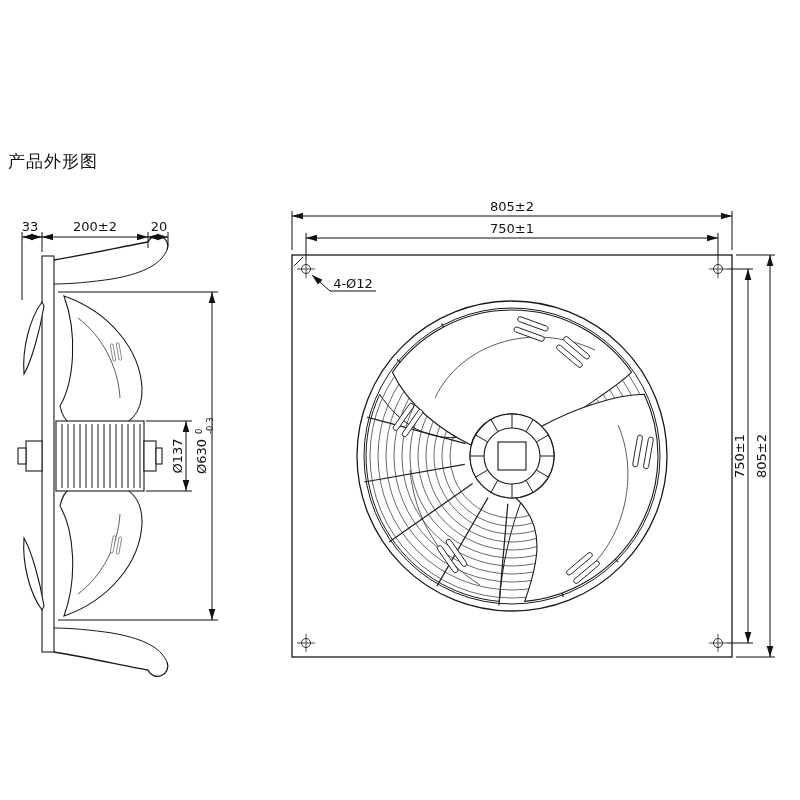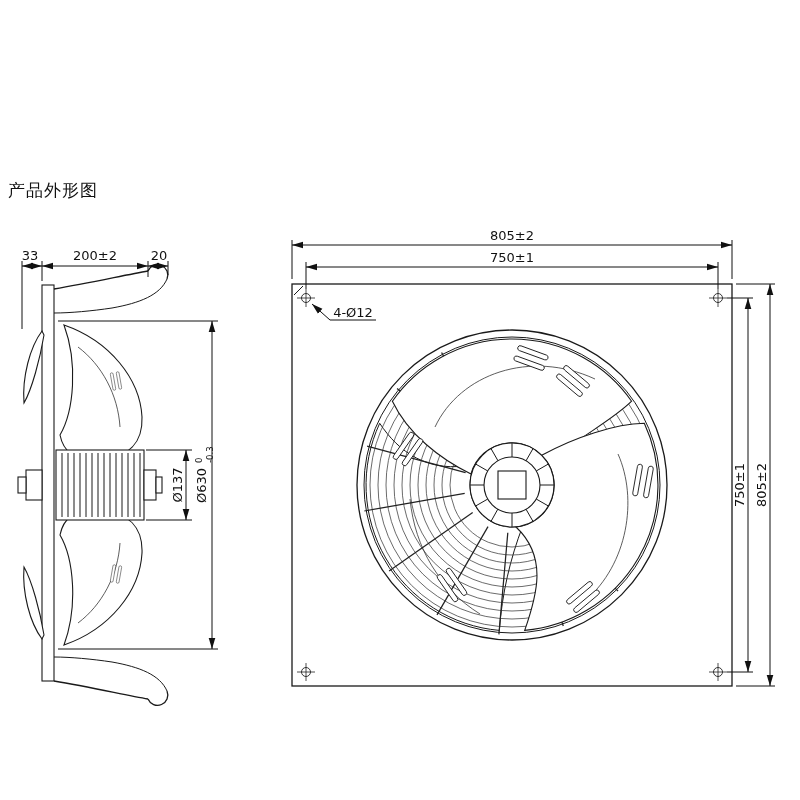--- a/index.html
+++ b/index.html
@@ -1,17 +1,17 @@
 <!DOCTYPE html>
 <html><head>
 <meta charset="utf-8">
 <style>
   html,body{margin:0;padding:0;background:#fff;}
   .canvas{position:relative;width:800px;height:772px;background:#ffffff;overflow:hidden;
-          font-family:"DejaVu Sans", sans-serif;margin-top:29px;}
+          font-family:"DejaVu Sans", sans-serif;}
   .page-title{position:absolute;left:8px;top:150px;font-size:17px;color:#111;
               letter-spacing:1px;font-family:"DejaVu Sans", sans-serif;}
   svg{position:absolute;left:0;top:0;}
   svg text{font-family:"DejaVu Sans", sans-serif;fill:#111;}
   .dimtxt{font-size:13px;}
   .toltxt{font-size:8.5px;}
   .thin{stroke:#1a1a1a;stroke-width:1;fill:none;}
   .outline{stroke:#1a1a1a;stroke-width:1.3;fill:none;}
   .whitefill{stroke:#1a1a1a;stroke-width:1.1;fill:#ffffff;}
   .ring{stroke:#3a3a3a;stroke-width:0.75;fill:none;}

